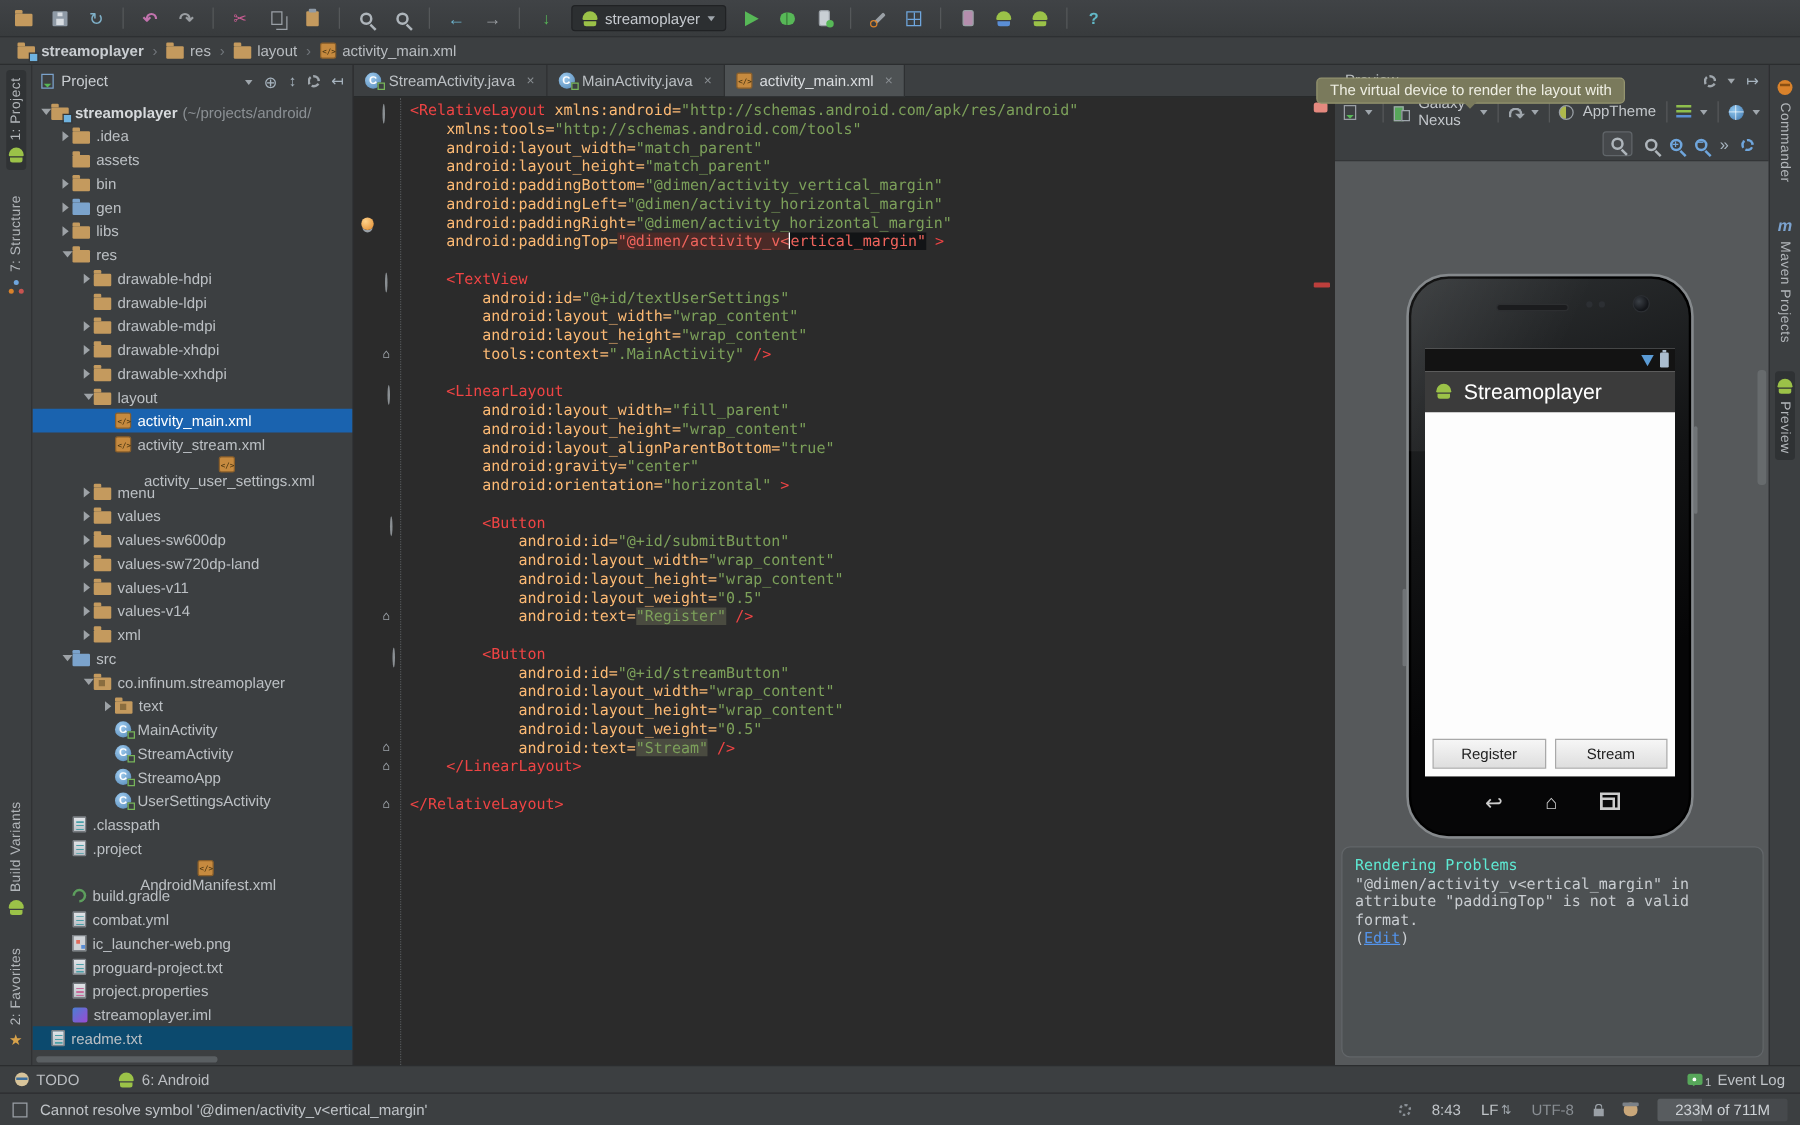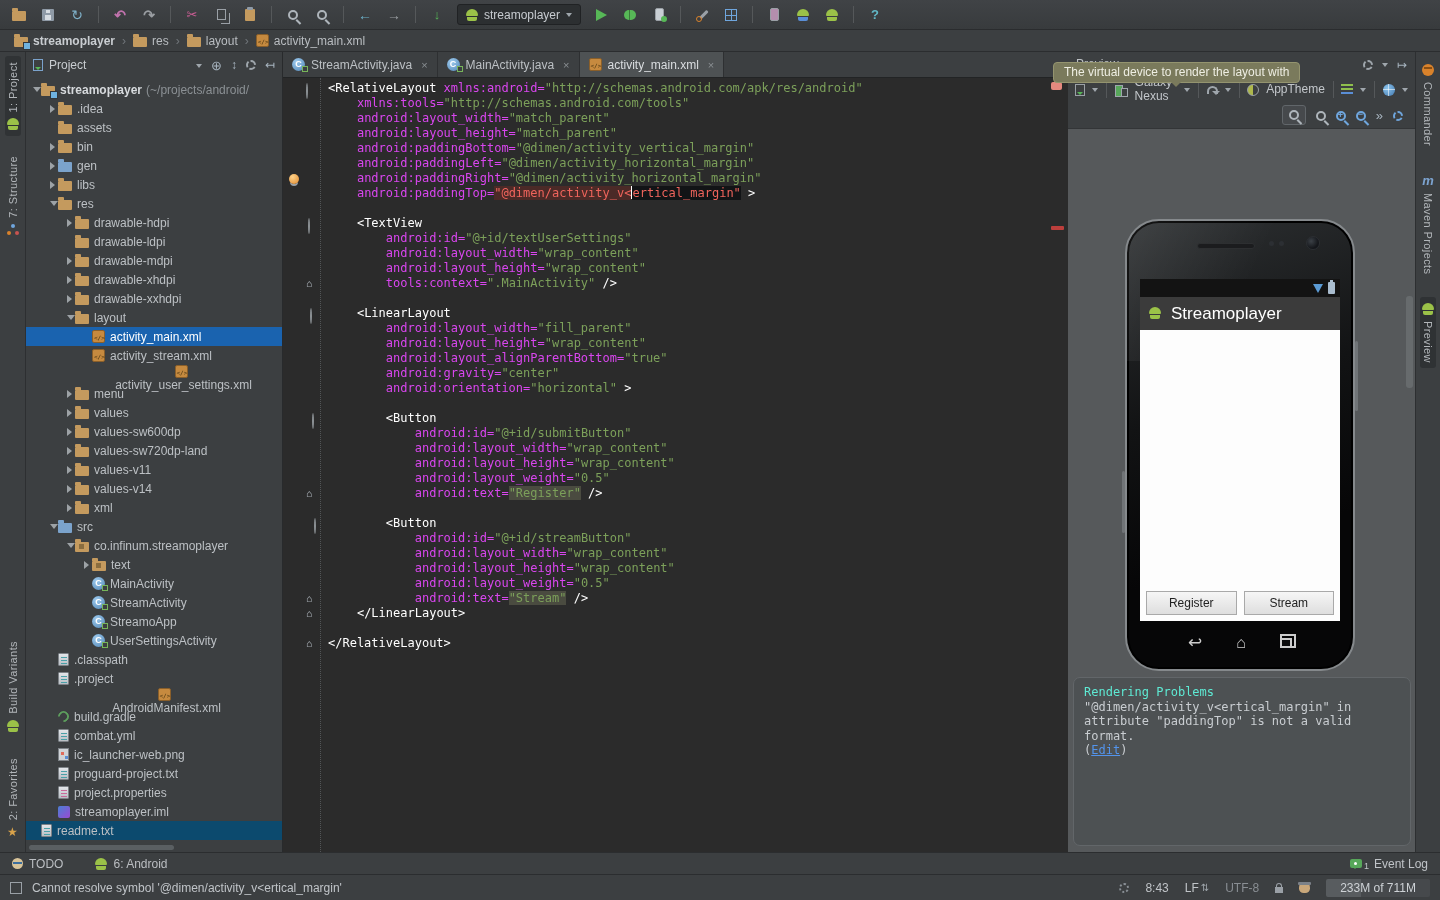--- a/index.html
+++ b/index.html
@@ -45,22 +45,22 @@
 
 .editorcol{position:absolute;left:283px;top:52px;width:785px;height:800px;display:flex;flex-direction:column;background:#2b2b2b}
 .tabs{height:26px;background:#3c3f41;display:flex;border-bottom:1px solid #222425;flex:none}
 .tab{display:flex;align-items:center;gap:6px;padding:0 9px;border-right:1px solid #2e3032;color:#bcc0c4}
 .tab.active{background:#4e5254;color:#dadde0}
 .tab .x{color:#8a8f93;font-size:11px;margin-left:3px}
 .codewrap{flex:1;position:relative;font-family:"DejaVu Sans Mono","Liberation Mono",monospace;font-size:12px;line-height:15px;overflow:hidden}
 .gutter{position:absolute;left:0;top:0;bottom:0;width:38px;border-right:1px dotted #525557}
 .codelines{margin-left:39px;padding:3px 0 0 6px}
 .cl{height:15px;white-space:pre}
-.cl .t{color:#ffffff}
-.cl .a{color:#d946ef}
+.cl .t{color:#ef4444}
+.cl .a{color:#fdba74}
 .cl .v{color:#7ca05a}
 .cl .h{color:#7ca05a;background:#4a4b40}
 .cl .e1{color:#f0645c;background:#4b2a27}
 .cl .e2{color:#f0645c;background:#121416}
 .caret-i{display:inline-block;width:1px;height:13px;background:#ffffff;vertical-align:text-top}
 .gmark{position:absolute;left:23px}
 .gfold{width:9px;height:9px;border:1px solid #8a8f93;border-radius:50%;position:relative}
 .gfold::after{content:"";position:absolute;left:1px;right:1px;top:3px;height:1px;background:#8a8f93}
 .gend{color:#9aa0a6;font-size:10px;line-height:10px}
 .gbulb{width:10px;height:10px;border-radius:50%;background:radial-gradient(circle at 35% 30%,#ffd28a,#e08a2e);box-shadow:0 3px 0 -1px #9aa0a6}

